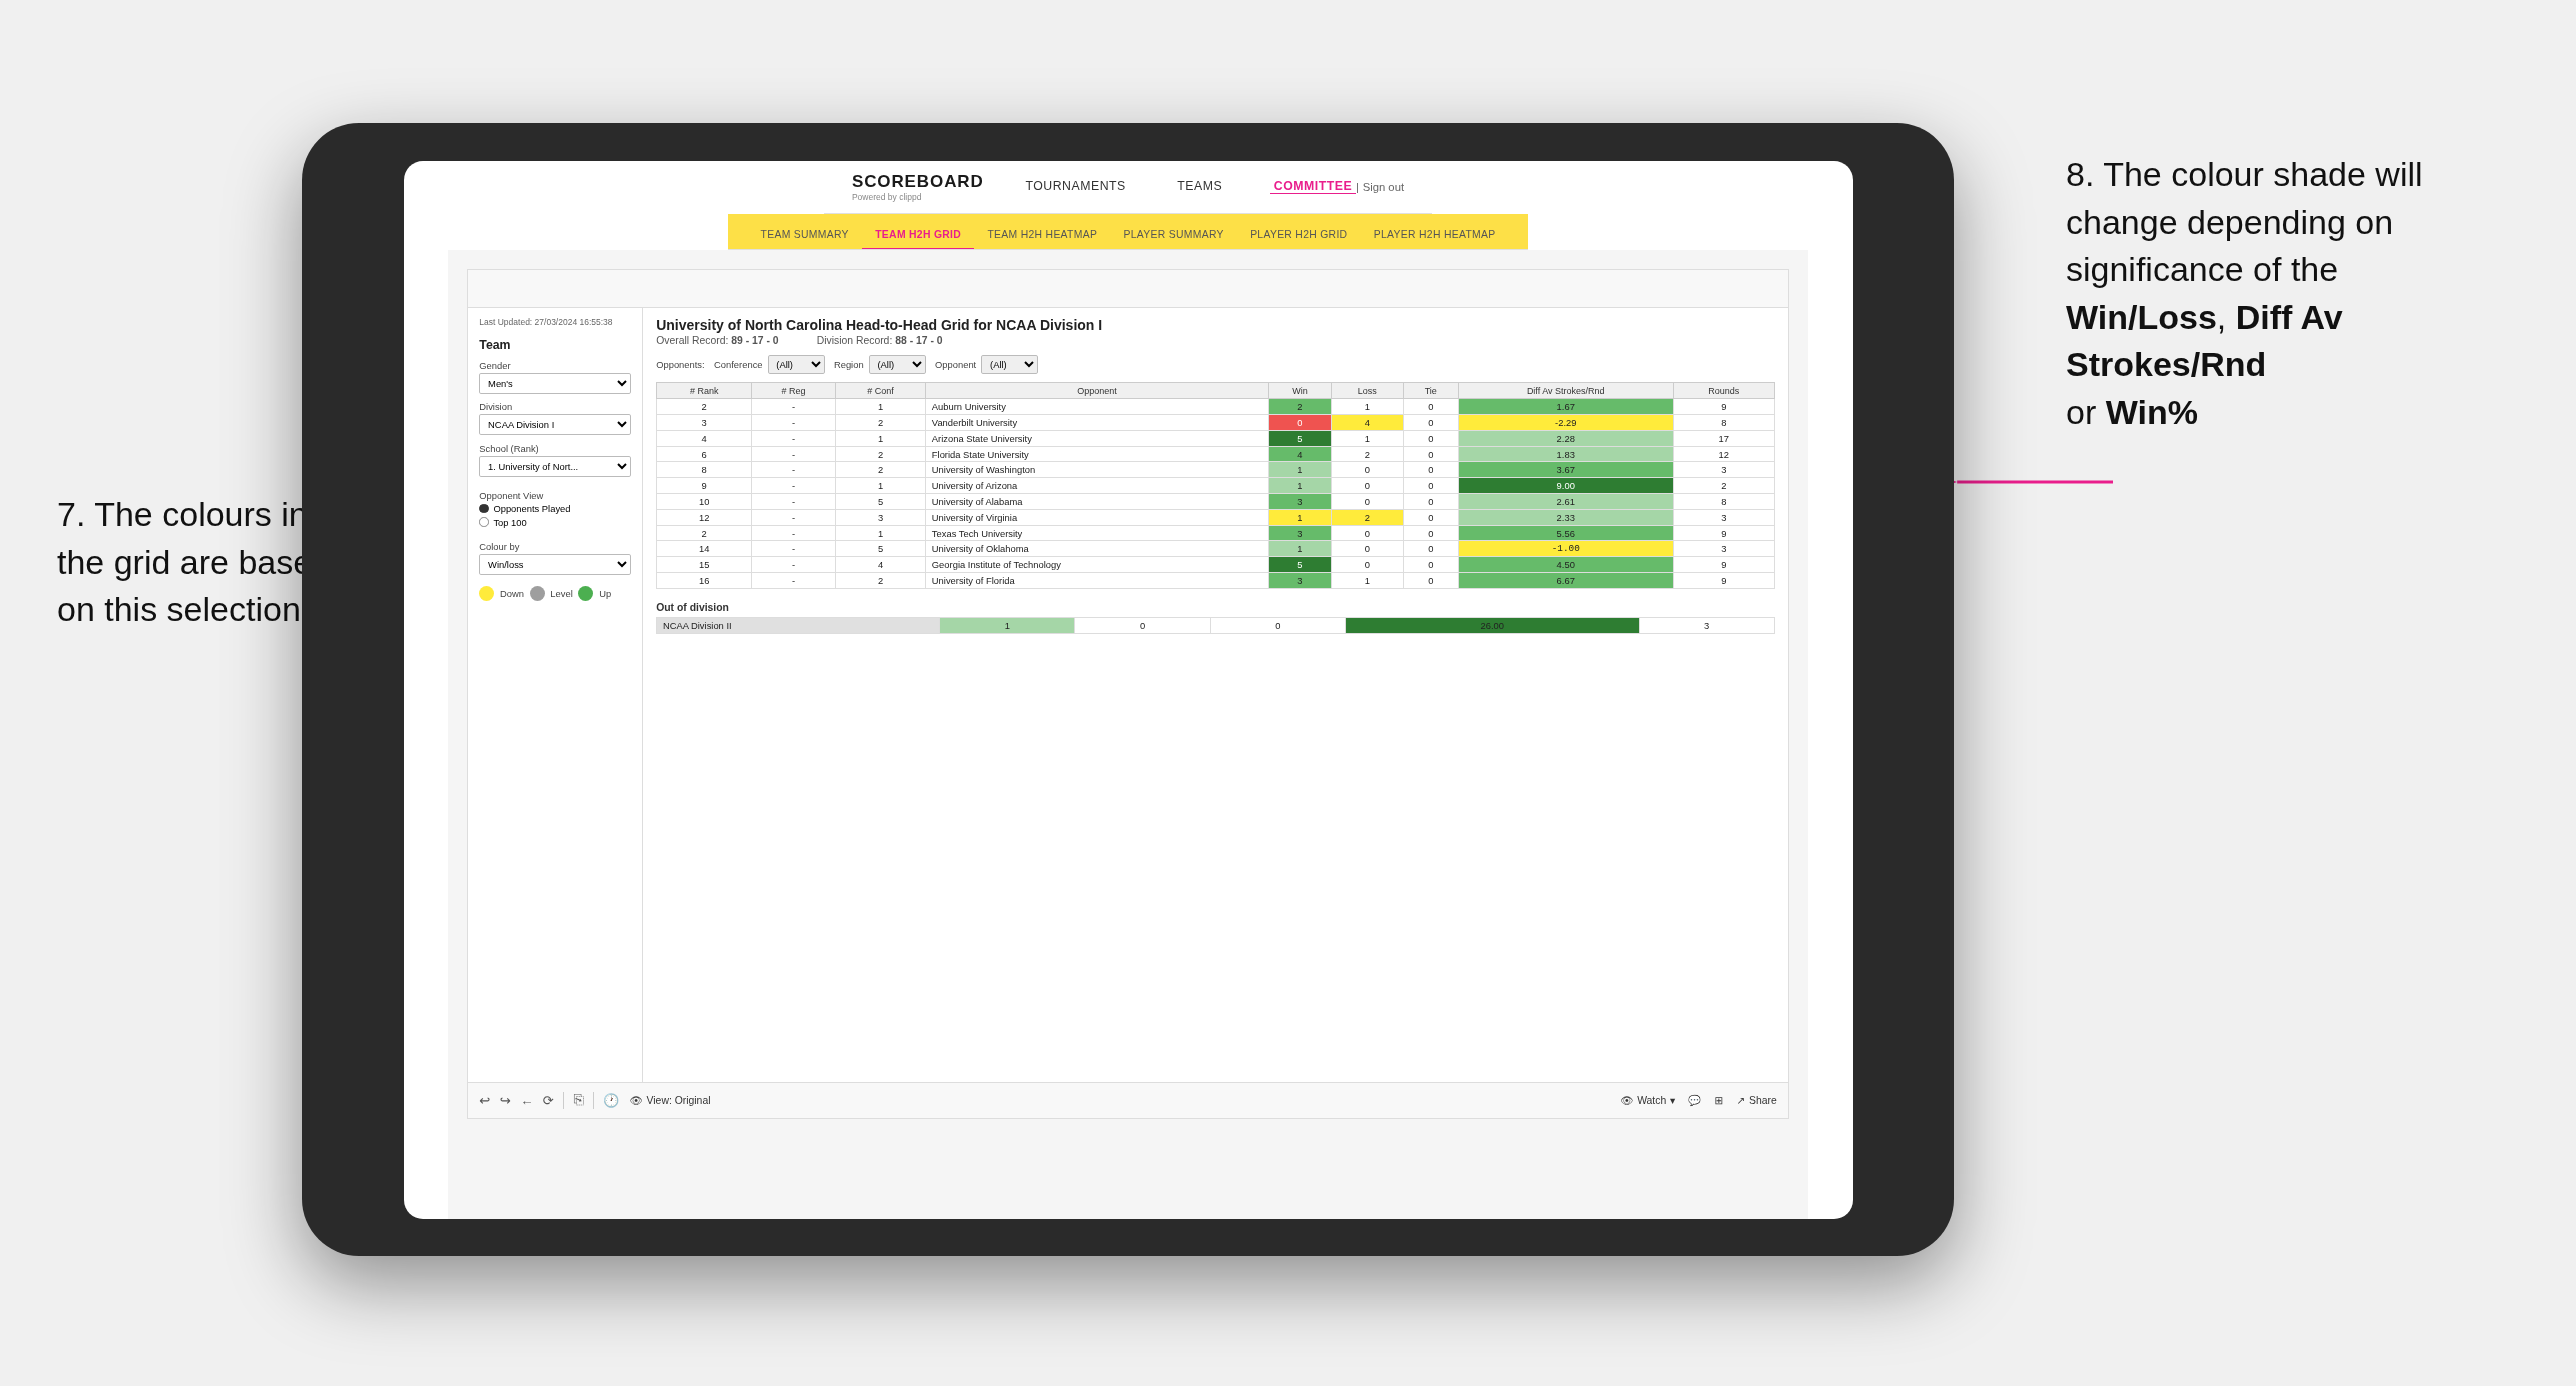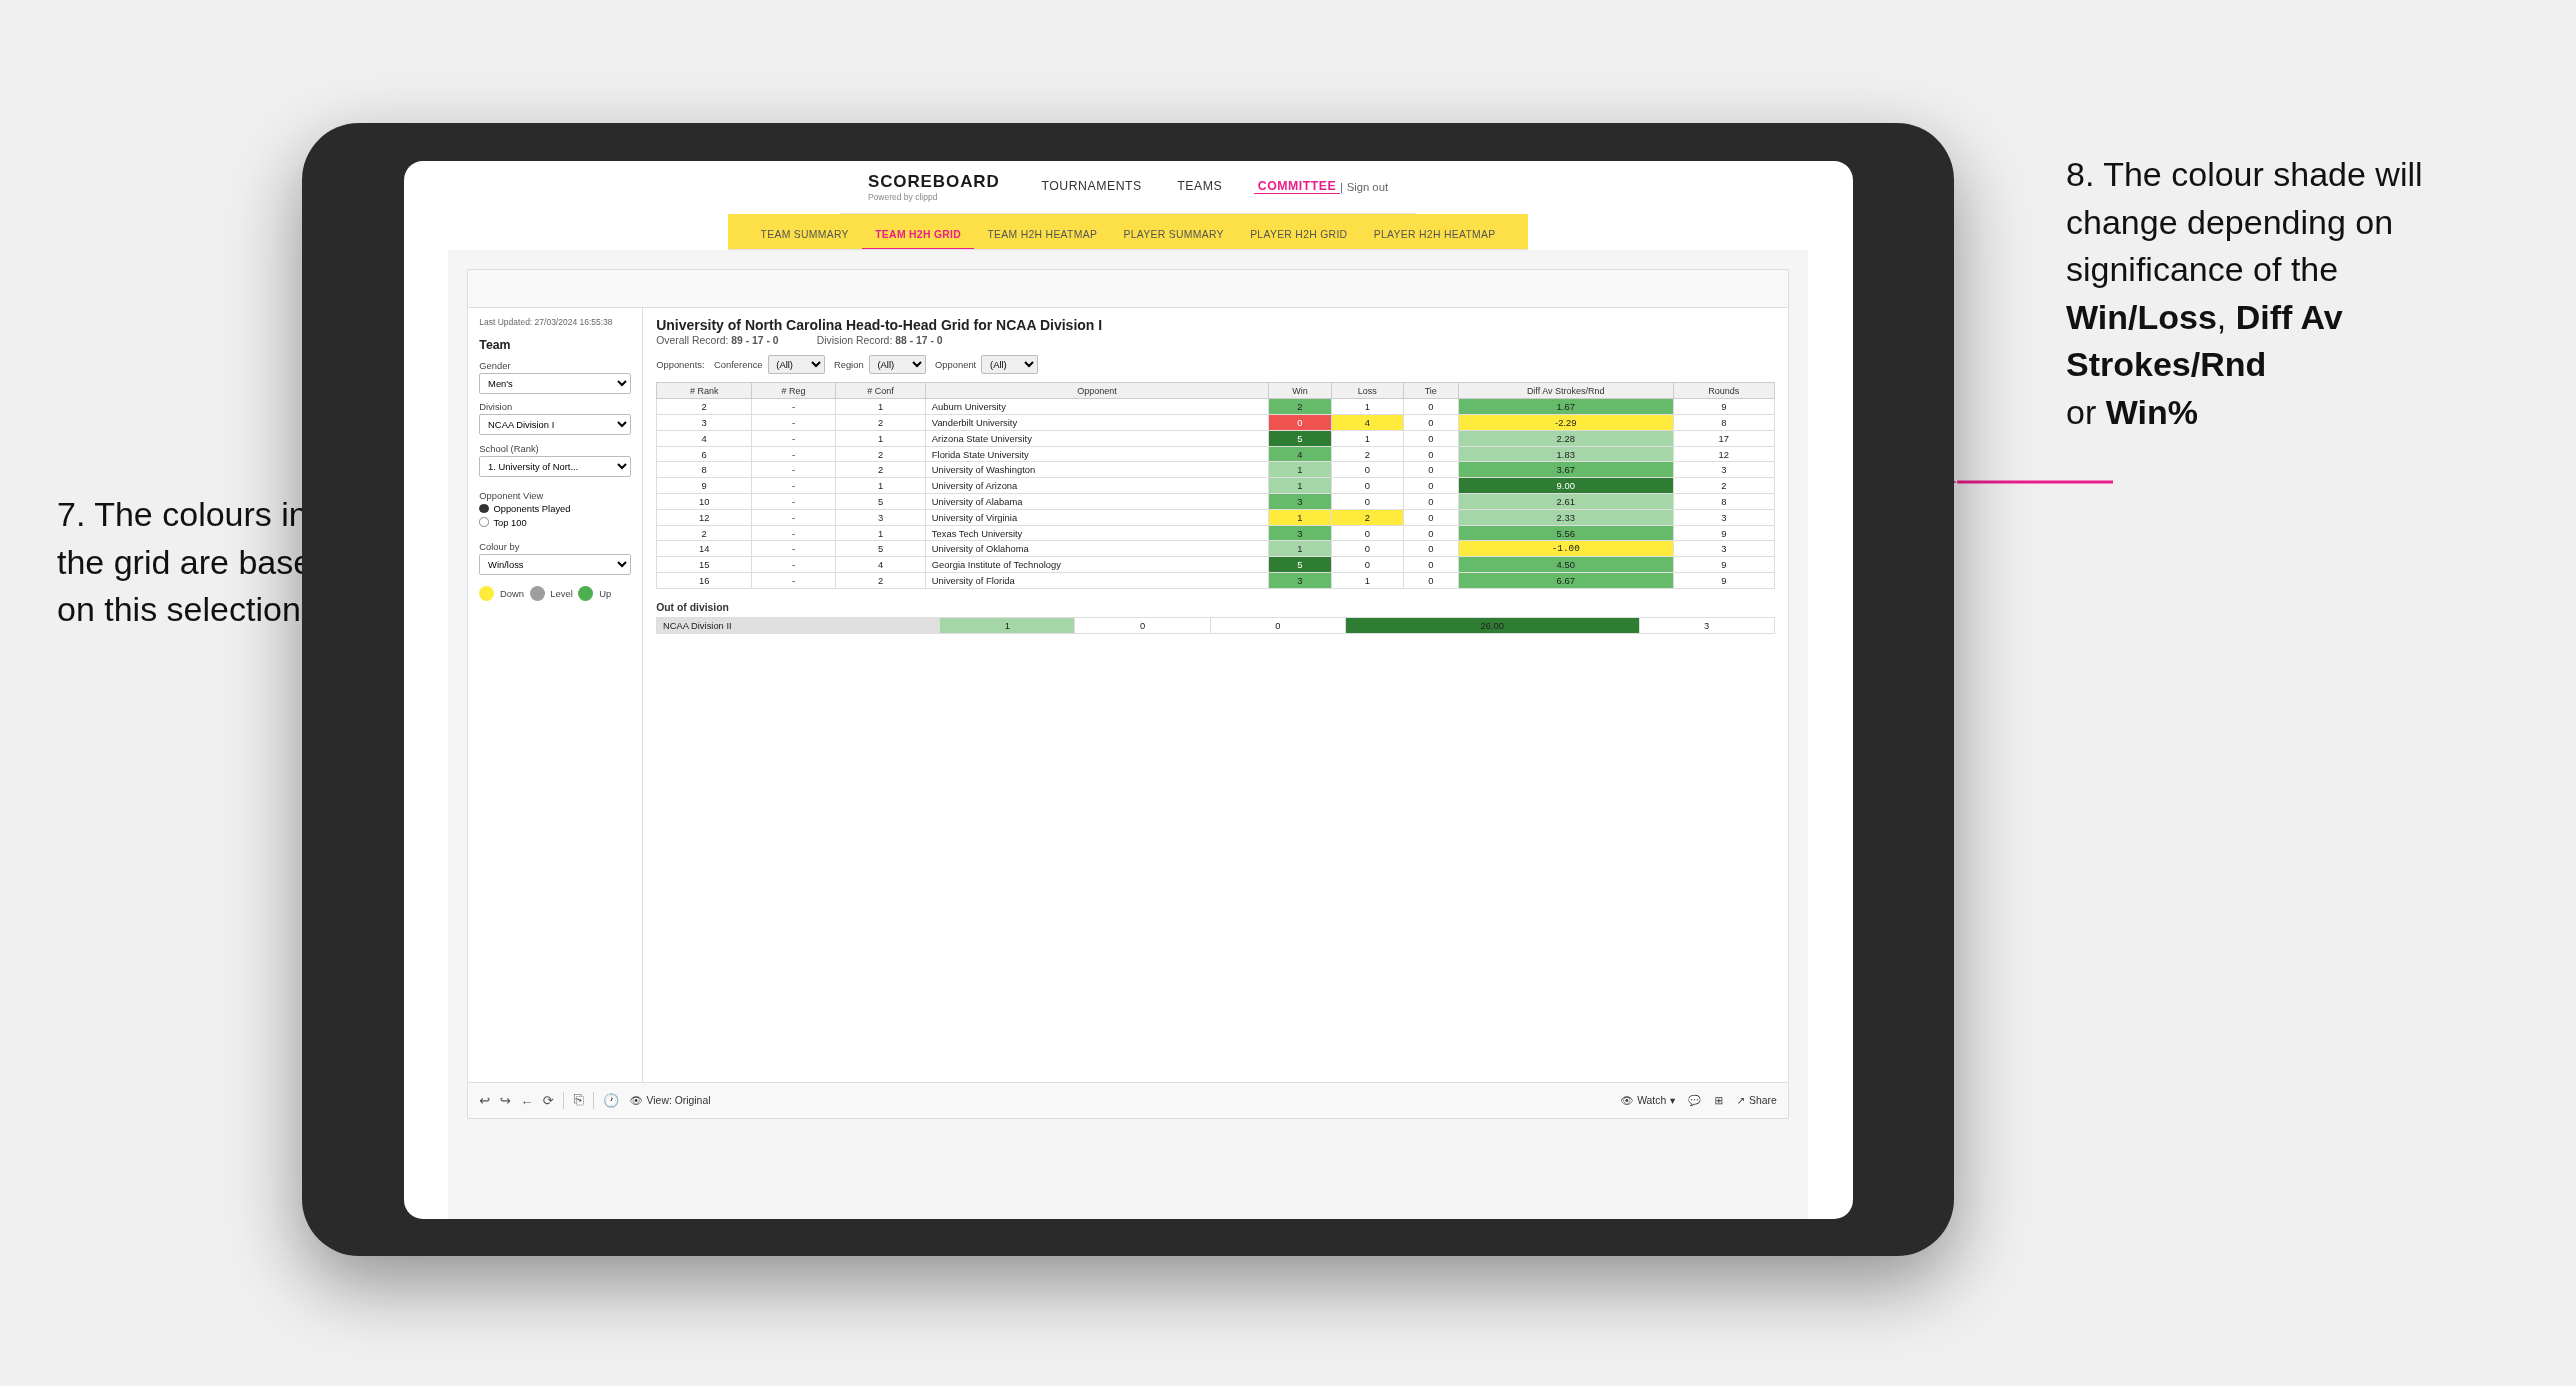--- a/index.html
+++ b/index.html
@@ -87,21 +87,21 @@
       color: #1a1a1a;
       letter-spacing: 0.9px;
     }
     .logo-sub {
       font-size: 8.5px;
       color: #888;
     }
 
     .nav-items {
       display: flex;
-      gap: 28px;
+      gap: 44px;
       flex: 1;
     }
     .nav-item {
       font-size: 12.3px;
       color: #333;
       cursor: pointer;
       padding: 0 3.8px;
       text-transform: uppercase;
       letter-spacing: 0.5px;
     }

